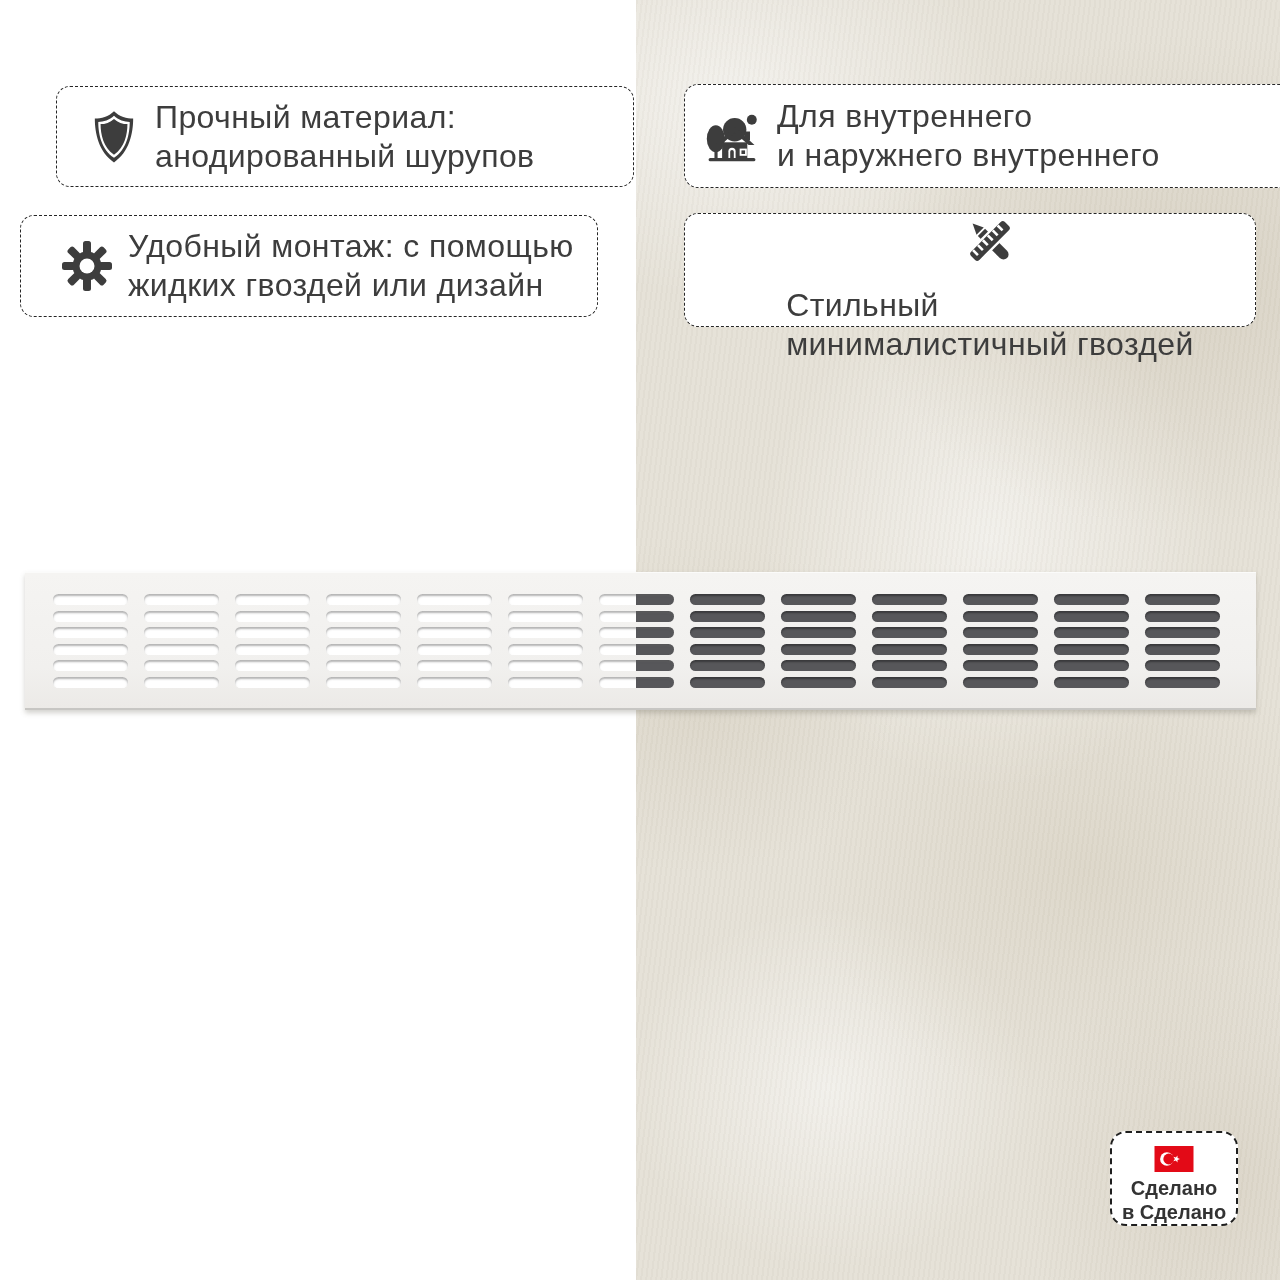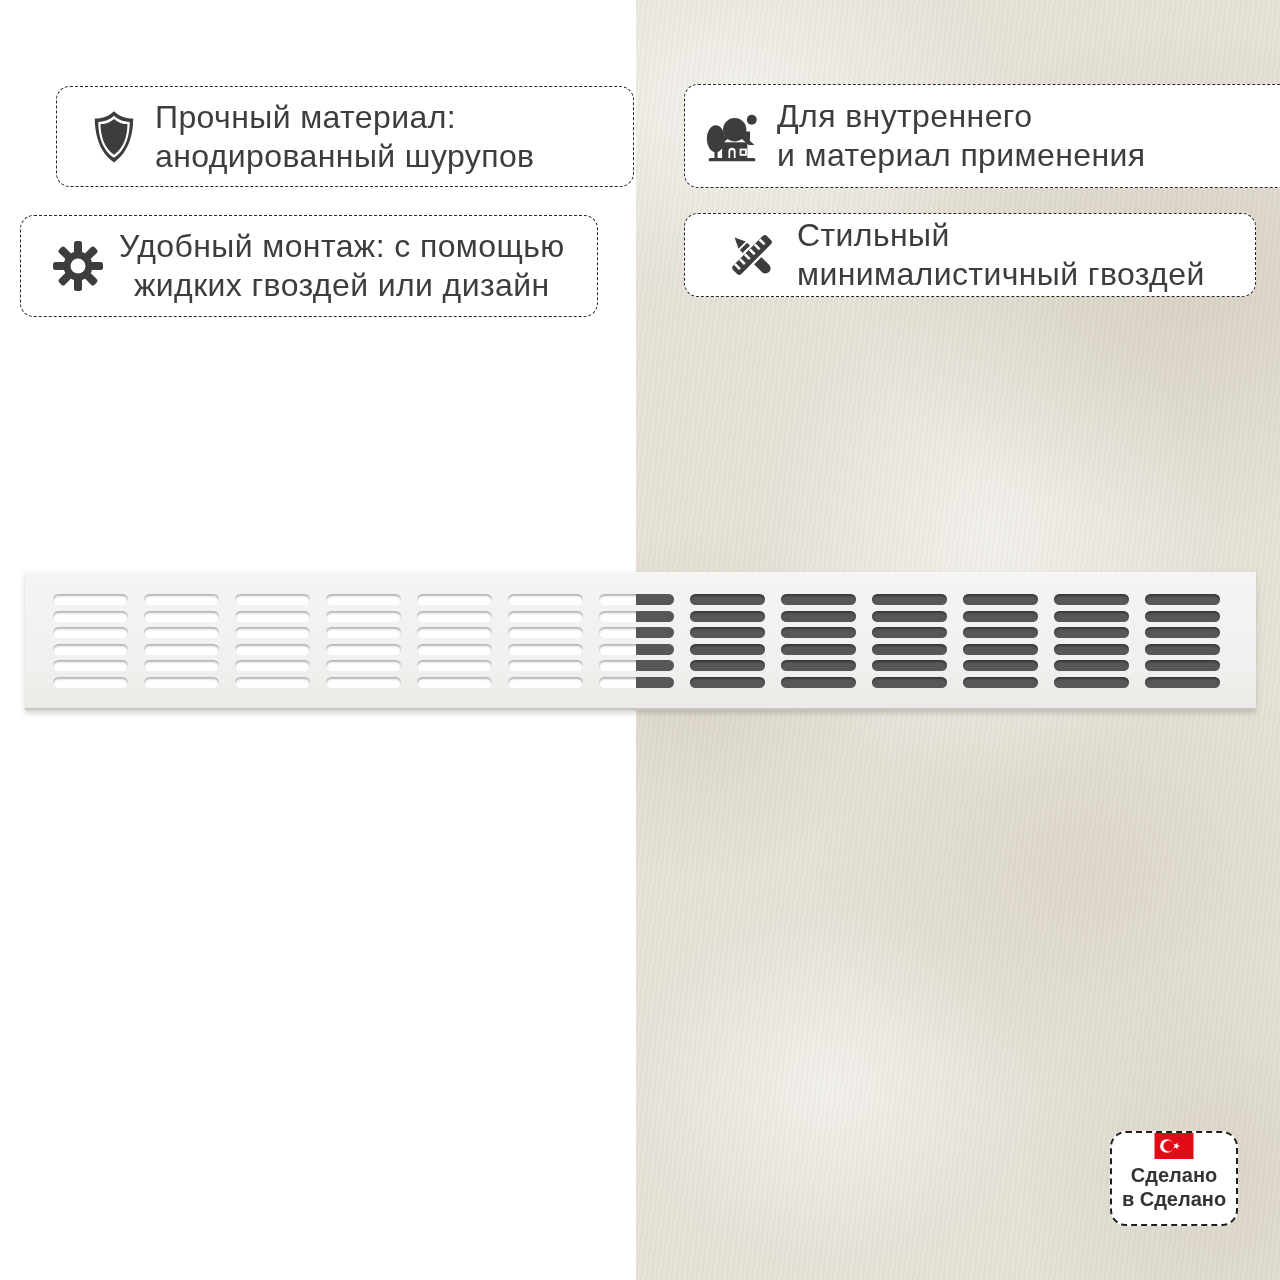--- a/index.html
+++ b/index.html
@@ -30,23 +30,23 @@
       radial-gradient(300px 340px at 90% 92%, rgba(209,201,184,0.50), rgba(209,201,184,0) 65%);
   }
 
   
   .card{
     position:absolute;background:#ffffff;
     border:1.5px dashed #262626;border-radius:14px;
     display:flex;align-items:center;box-sizing:border-box;
   }
   .card1{left:20px;top:86px;width:578px;height:101px;padding-left:30px;gap:14px;margin-left:36px;}
-  .card2{left:20px;top:215px;width:578px;height:102px;padding-left:30px;gap:14px;text-align:center;}
+  .card2{left:20px;top:215px;width:578px;height:102px;padding-left:39px;gap:14px;}
   .card3{left:684px;top:84px;width:620px;height:104px;padding-left:20px;gap:18px;}
-  .card4{left:684px;top:213px;width:572px;height:84px;padding-left:40px;gap:18px;}
+  .card4{left:684px;top:213px;width:572px;height:114px;padding-left:40px;gap:18px;flex-direction:column;}
   .icon{width:54px;flex:0 0 54px;display:flex;align-items:center;justify-content:center;color:var(--icon-color);}
   .card-text{
     color:var(--text-color);font-size:32px;line-height:39px;letter-spacing:0.4px;white-space:nowrap;
   }
 
   
   .grille{
     position:absolute;left:25px;top:572px;width:1231px;height:138px;box-sizing:border-box;
     background:linear-gradient(#f5f4f2, var(--panel) 70%, #eceae7);
     border-top:1px solid #fbfbfa;
@@ -68,21 +68,21 @@
     box-shadow:inset 0 2px 2px rgba(0,0,0,0.35);
   }
   .slot-split{
     box-shadow:inset 0 2px 2px rgba(90,90,90,0.45);
   }
 
   
   .badge{
     position:absolute;left:1110px;top:1131px;width:128px;height:95px;box-sizing:border-box;
     background:#ffffff;border:2px dashed #1f1f1f;border-radius:16px;
-    display:flex;flex-direction:column;align-items:center;justify-content:flex-start;gap:4px;
+    display:flex;flex-direction:column;align-items:center;justify-content:flex-end;gap:4px;
   }
   .badge-text{
     font-size:20px;line-height:24px;font-weight:bold;color:#333333;text-align:center;
   }
 </style>
 </head>
 <body style="--text-color: #3d3d3d; --icon-color: #3d3d3d; --slot-dark: #57575a; --panel: #f1f0ee; --flag-red: #e30a17;">
 
 <div class="canvas">
 
@@ -137,21 +137,21 @@
         <rect x="19" y="35" width="28" height="19"></rect>
         <path d="M26 54 L26 45 a4 4 0 0 1 8 0 L34 54 Z" fill="#ffffff"></path>
         <path d="M28 54 L28 45.5 a2 2 0 0 1 4 0 L32 54 Z"></path>
         <rect x="38.5" y="42" width="8" height="8" fill="#ffffff"></rect>
         <rect x="40.5" y="44" width="4" height="4"></rect>
         <rect x="4" y="52.5" width="52" height="3.5" rx="1.75"></rect>
       </svg>
     </span>
     <div class="card-text">
       <div>Для внутреннего</div>
-      <div>и материал применения</div>
+      <div>и наружнего внутреннего</div>
     </div>
   </div>
 
   <div class="card card4">
     <span class="icon">
       <svg width="52" height="52" viewBox="0 0 56 56">
         <g fill="currentColor" transform="rotate(-45 28 28)">
           <path d="M28 1.5 L33.5 13 L22.5 13 Z"></path>
           <path d="M22.5 15 h11 v33.5 a5.5 5.5 0 0 1 -11 0 Z"></path>
         </g>

